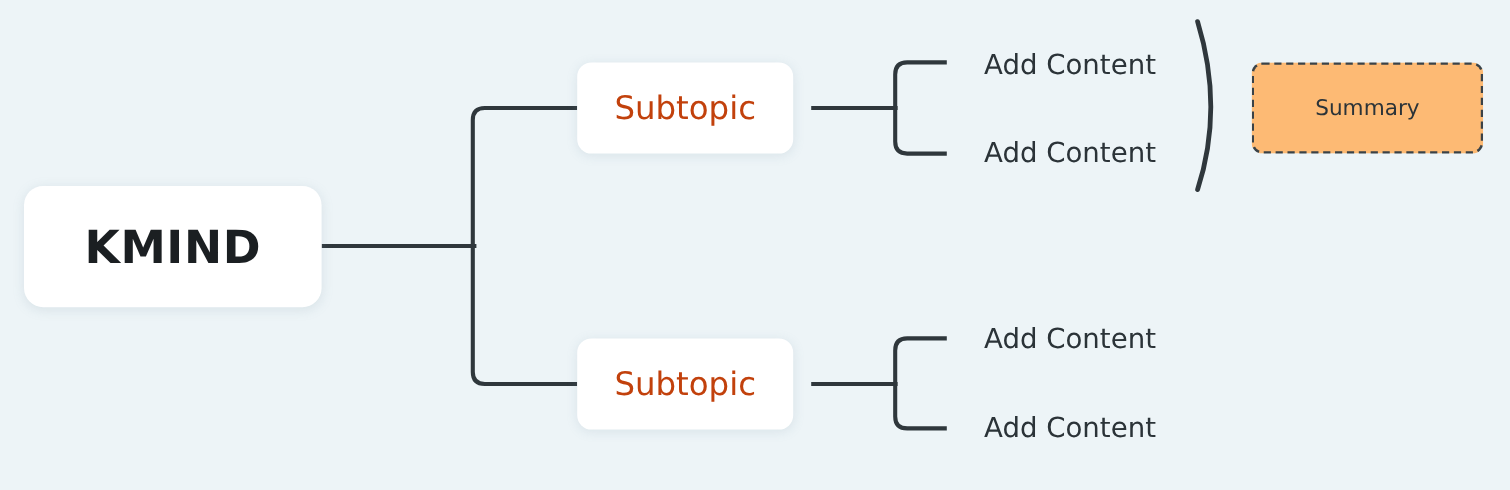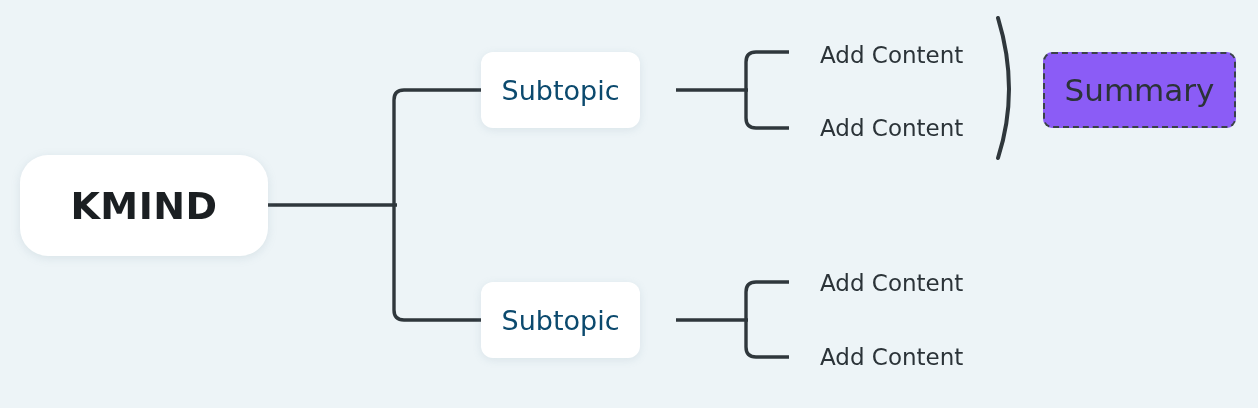--- a/index.html
+++ b/index.html
@@ -38,36 +38,36 @@
     white-space: nowrap;
   }
 
   
   .node-root {
     left: 20px;
     top: 155px;
     width: 248px;
     height: 101px;
     background: #ffffff;
-    border-radius: 28px;
+    border-radius: 16px;
     box-shadow: 0 2px 10px rgba(120, 150, 165, 0.18);
     color: #1b1f22;
     font-size: 38px;
     font-weight: bold;
     letter-spacing: 0.5px;
   }
 
   
   .node-subtopic {
-    width: 159px;
+    width: 180px;
     height: 76px;
     background: #ffffff;
     border-radius: 12px;
     box-shadow: 0 2px 9px rgba(120, 150, 165, 0.16);
-    color: #0c4a6e;
+    color: #c2410c;
     font-size: 27px;
     font-weight: normal;
   }
   .node-subtopic.pos-a { left: 481px; top: 52px; }
   .node-subtopic.pos-b { left: 481px; top: 282px; }
 
   
   .node-leaf {
     height: 30px;
     color: #2b3338;
@@ -80,25 +80,25 @@
   .node-leaf.leaf-2 { left: 820px; top: 113px; width: 230px; }
   .node-leaf.leaf-3 { left: 820px; top: 268px; width: 230px; }
   .node-leaf.leaf-4 { left: 820px; top: 342px; width: 230px; }
 
   
   .node-summary {
     left: 1043px;
     top: 52px;
     width: 193px;
     height: 76px;
-    background: #8b5cf6;
+    background: #fdba74;
     border: 2px dashed #3a4247;
     border-radius: 9px;
     color: #2b3338;
-    font-size: 31px;
+    font-size: 18px;
     font-weight: normal;
   }
 </style>
 </head>
 <body>
 
 <div id="canvas">
 
   <svg id="edges" viewBox="0 0 1258 408" width="1258" height="408" xmlns="http://www.w3.org/2000/svg">
 

